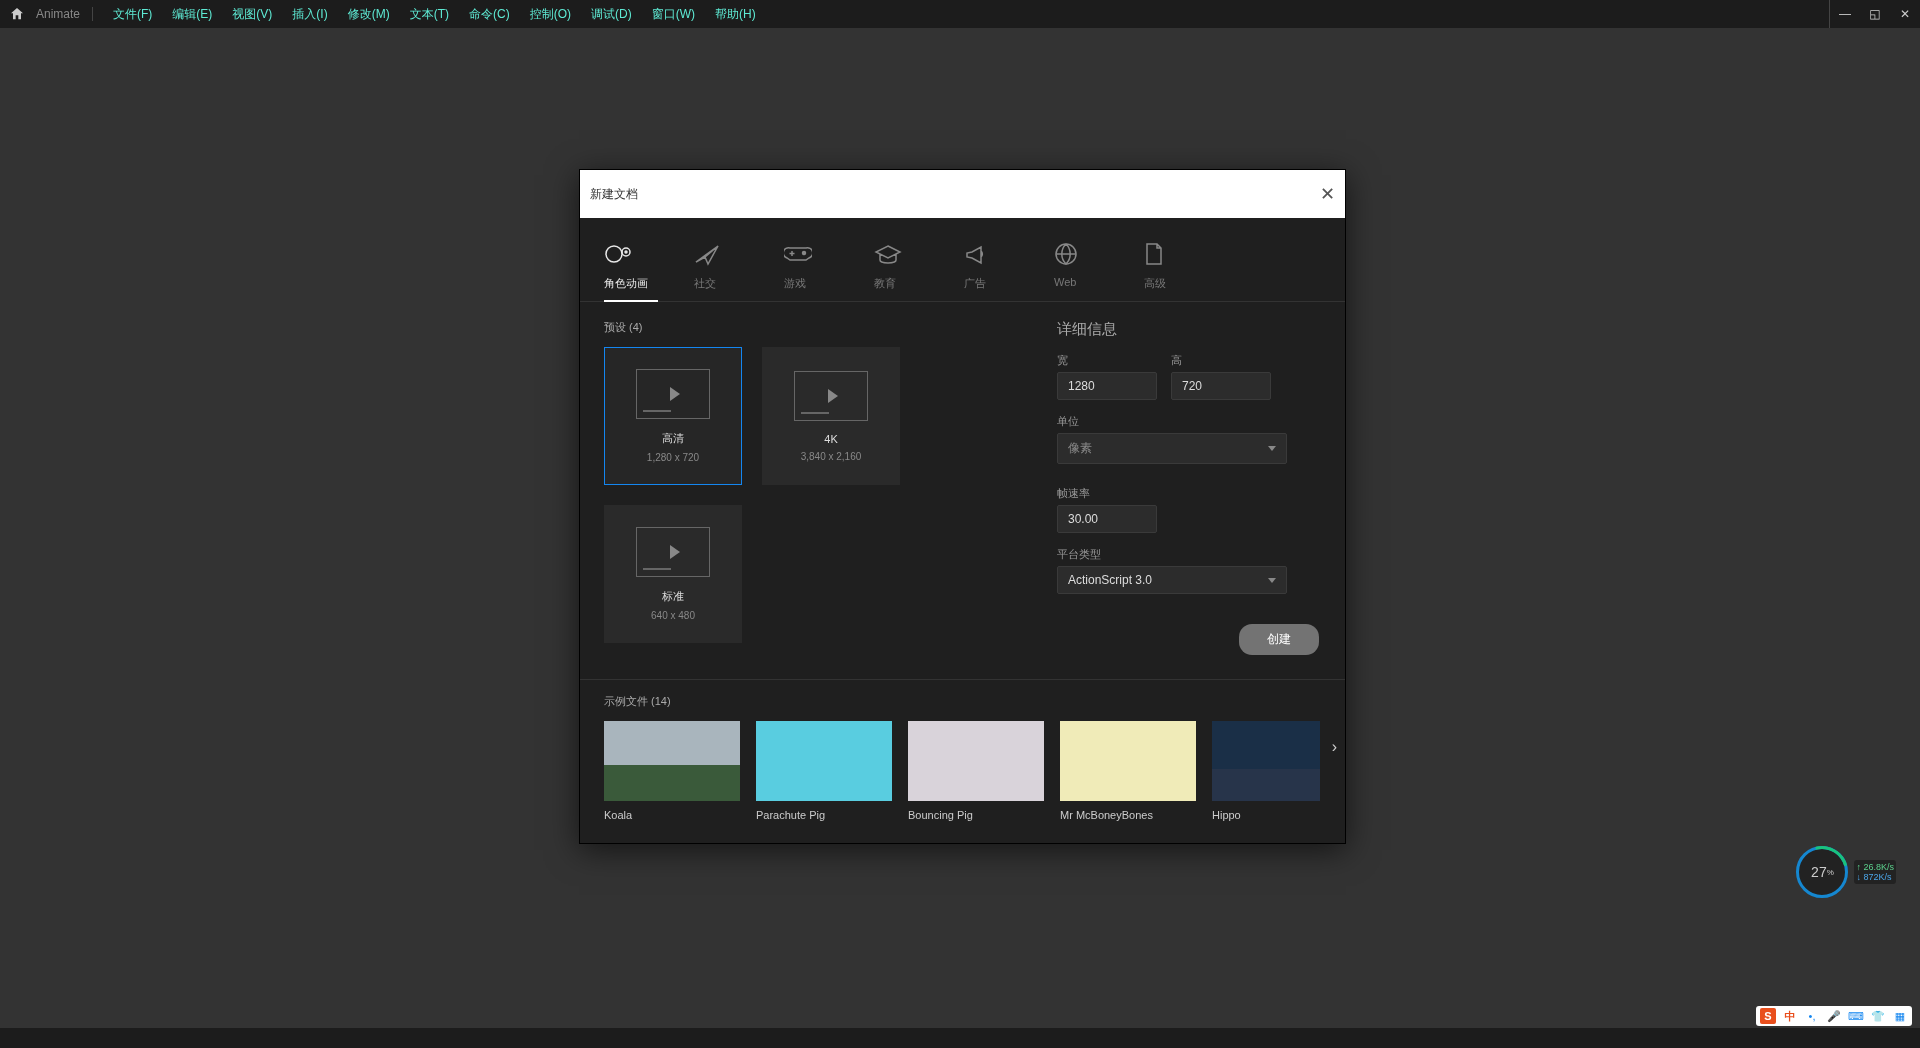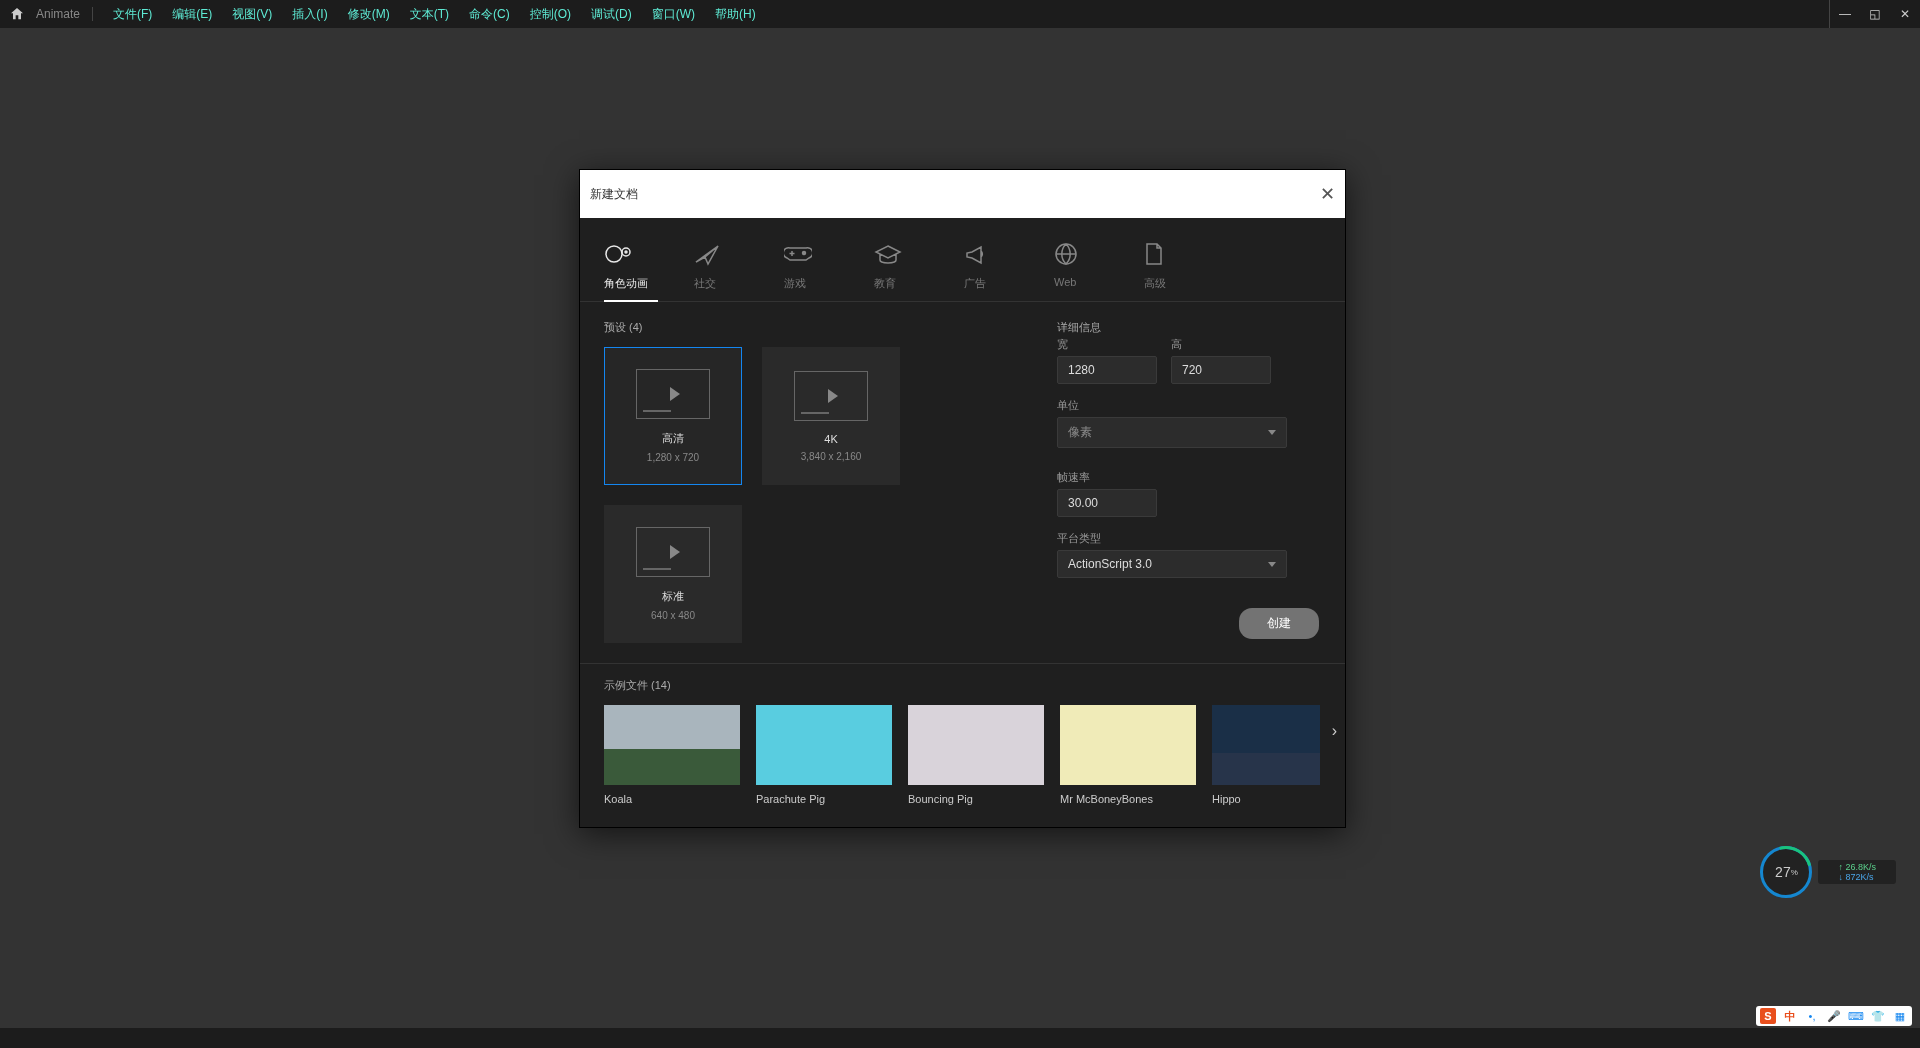--- a/index.html
+++ b/index.html
@@ -30,42 +30,42 @@
 .right-col{width:262px;padding:18px 26px 18px 6px}
 .section-title{font-size:11px;color:#aaa;margin-bottom:12px}
 .preset-grid{display:flex;flex-wrap:wrap;gap:20px}
 .preset{width:136px;height:136px;background:#2a2a2a;border:1px solid #2a2a2a;display:flex;flex-direction:column;align-items:center;justify-content:center;cursor:pointer;gap:6px}
 .preset.active{border:1px solid #1486f0;background:#262626}
 .preset-ico{width:72px;height:48px;border:1px solid #666;display:flex;align-items:center;justify-content:center;position:relative}
 .preset-ico::after{content:"";position:absolute;bottom:6px;left:6px;width:28px;height:2px;background:#666}
 .play-tri{width:0;height:0;border-left:10px solid #888;border-top:7px solid transparent;border-bottom:7px solid transparent;margin-left:3px}
 .preset-name{font-size:11px;color:#ddd;margin-top:6px}
 .preset-dims{font-size:10px;color:#888}
-.detail-title{font-size:11px;color:#aaa;margin-bottom:2px}
+.detail-title{font-size:15px;color:#aaa;margin-bottom:14px}
 .label{font-size:11px;color:#999;margin-bottom:4px}
 .row2{display:flex;gap:14px;margin-bottom:14px}
 .field{display:flex;flex-direction:column}
 .input{background:#2c2c2c;border:1px solid #3a3a3a;color:#ddd;font-size:12px;padding:6px 10px;width:78px;border-radius:2px}
 .select{background:#2c2c2c;border:1px solid #3a3a3a;color:#888;font-size:12px;padding:6px 10px;width:208px;border-radius:2px;display:flex;align-items:center;justify-content:space-between}
 .select.plat{color:#ddd}
 .chev{border-left:4px solid transparent;border-right:4px solid transparent;border-top:5px solid #888}
 .create-row{display:flex;justify-content:flex-end;margin-top:30px;margin-bottom:6px}
 .btn-create{background:#737373;color:#fff;font-size:12px;border:none;padding:7px 28px;border-radius:13px;cursor:pointer}
 .samples-section{border-top:1px solid #333;padding:14px 24px 22px 24px;position:relative}
 .samples-row{display:flex;gap:16px;overflow:hidden}
 .sample{width:136px;flex-shrink:0;cursor:pointer}
 .sample:last-child{width:108px}
 .thumb{width:136px;height:80px;background:#555;display:block}
 .sample:last-child .thumb{width:108px}
 .sample-name{font-size:11px;color:#ccc;margin-top:8px}
 .next-arrow{position:absolute;right:8px;top:58px;color:#ccc;font-size:16px;cursor:pointer}
 .sidebar-gauge{position:absolute;right:24px;bottom:150px;display:flex;align-items:center;gap:6px}
 .gauge{width:46px;height:46px;border-radius:50%;border:3px solid #1587d0;background:#222;display:flex;align-items:center;justify-content:center;color:#ccc;font-size:14px;position:relative}
 .gauge::before{content:"";position:absolute;inset:-3px;border-radius:50%;border:3px solid transparent;border-top-color:#19c37d;transform:rotate(30deg)}
-.netstats{display:flex;flex-direction:column;font-size:9px;color:#5bd08c;background:#222;border-radius:3px;padding:2px 20px}
+.netstats{display:flex;flex-direction:column;font-size:9px;color:#5bd08c;background:#222;border-radius:3px;padding:2px 2px}
 .netstats .dn{color:#4aa5e8}
 .ime-bar{position:absolute;right:8px;bottom:22px;display:flex;align-items:center;gap:6px;background:#fff;border-radius:3px;padding:2px 4px}
 .ime-ic{width:16px;height:16px;display:flex;align-items:center;justify-content:center;font-size:11px}
 .sogou{background:#e94f1d;color:#fff;border-radius:2px;font-weight:bold}
 
 .t1{background:linear-gradient(#a9b5bd 55%,#3a5a3a 55%);}
 .t2{background:#59cde0}
 .t3{background:#d9d3da}
 .t4{background:#f0ebb8}
 .t5{background:linear-gradient(#1a2f47 60%,#27344a 60%)}

